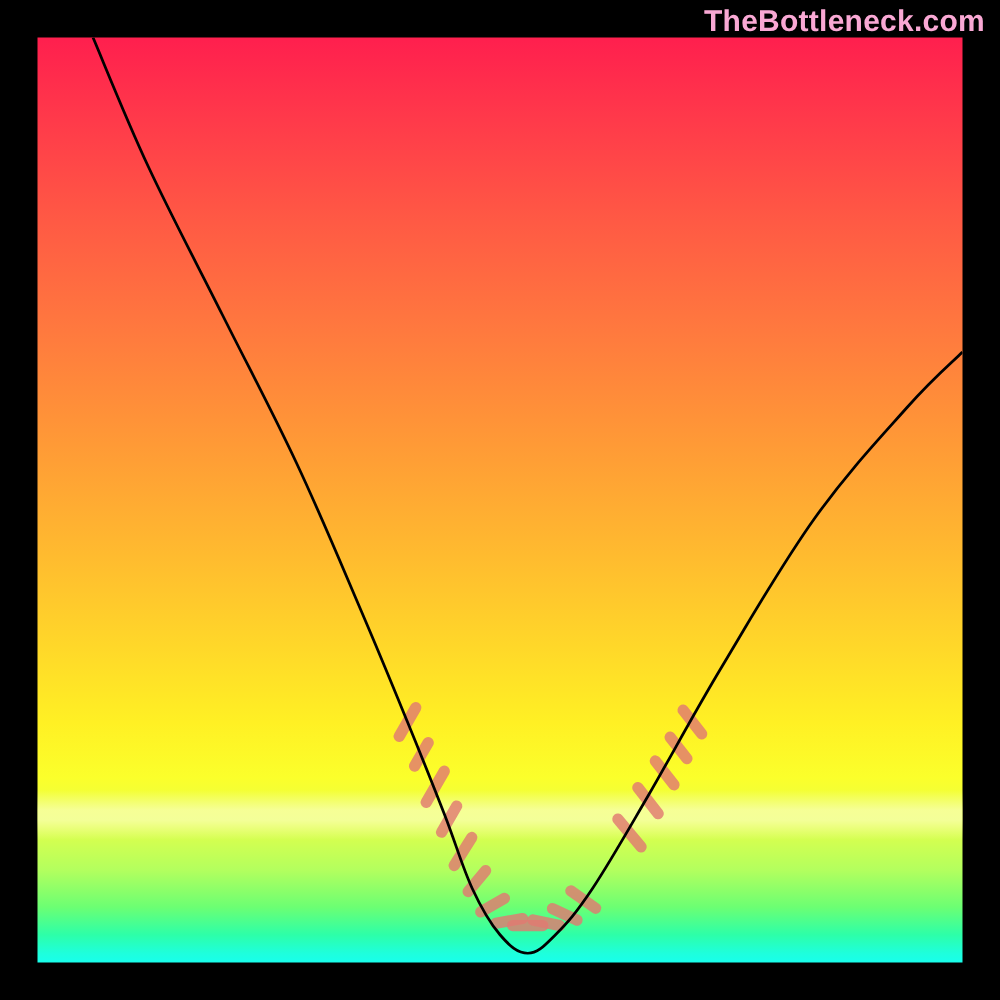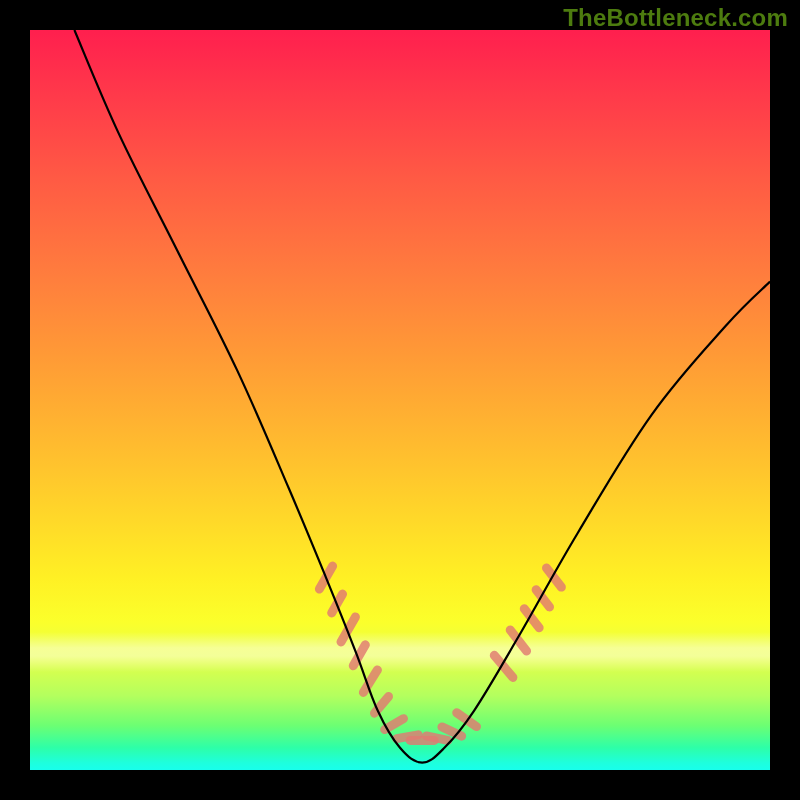--- a/index.html
+++ b/index.html
@@ -14,21 +14,21 @@
   .frame {
     position: relative;
     width: 800px;
     height: 800px;
     background: #000;
   }
   .watermark {
     position: absolute;
     top: 4px;
     right: 12px;
-    color: #4d7c0f;
+    color: #f9a8d4;
     font-size: 24px;
     font-weight: 600;
     letter-spacing: 0.2px;
     z-index: 3;
   }
   .plot-area {
     position: absolute;
     left: 30px;
     top: 30px;
     width: 740px;

